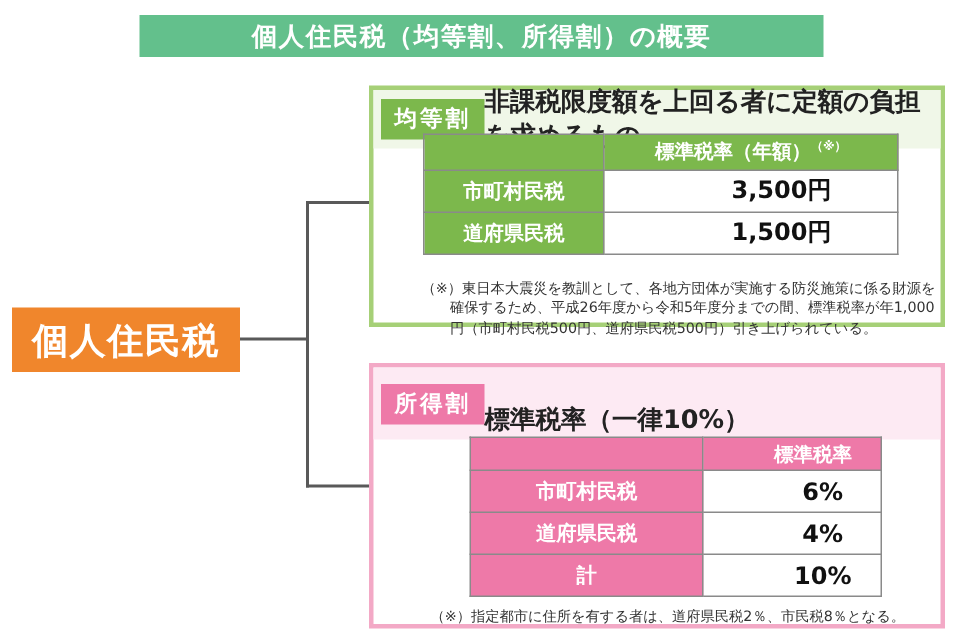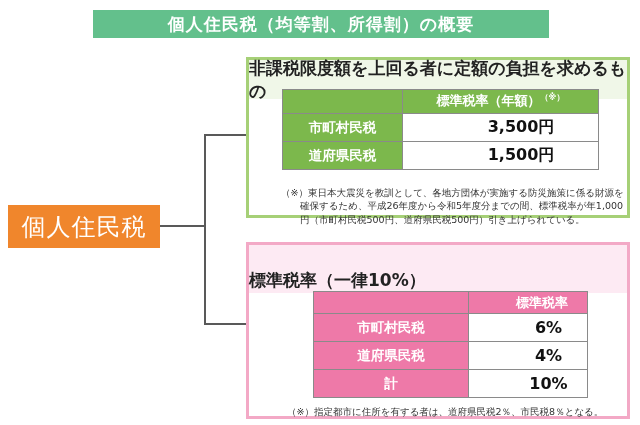--- a/index.html
+++ b/index.html
@@ -43,21 +43,21 @@
   .panel.pink  .val-cell { width:119px; }
 
   .hdr-note { font-size:8px; vertical-align:super; }
 
   .footnote { position:absolute; color:#333; font-size:9.5px; line-height:1.4;
     padding-left:2em; text-indent:-2em; }
   .panel.green .footnote { left:32px; top:126px; width:350px; }
   .panel.pink  .footnote { left:38px; top:160px; width:340px; }
 
   .root-node { position:absolute; left:8px; top:205px; width:152px; height:43px;
-    background:#f0862c; color:#ffffff; font-weight:normal; font-size:24px;
+    background:#f0862c; color:#ffffff; font-weight:bold; font-size:24px;
     display:flex; align-items:center; justify-content:center; letter-spacing:1px; }
 
   .conn { position:absolute; background:#595959; }
   .conn.h { height:2px; }
   .conn.v { width:2px; }
 </style>
 </head>
 <body>
 
 <div class="stage">
@@ -66,20 +66,21 @@
 
   <div class="conn h" style="left:160px; top:225px; width:45px;"></div>
   <div class="conn v" style="left:204px; top:134px; height:191px;"></div>
   <div class="conn h" style="left:204px; top:134px; width:42px;"></div>
   <div class="conn h" style="left:204px; top:323px; width:42px;"></div>
 
   <div class="root-node">個人住民税</div>
 
   <div class="panel green">
     <div class="panel-header">
+      <span class="tag green">均等割</span>
       <span class="panel-desc">非課税限度額を上回る者に定額の負担を求めるもの</span>
     </div>
     <table class="rate">
       <tbody>
           <tr>
         <td class="hdr-cell"></td>
         <td class="hdr-cell">
           <span>標準税率（年額）</span><span class="hdr-note">（※）</span>
         </td>
       </tr>
@@ -91,20 +92,21 @@
         <td class="name-cell">道府県民税</td>
         <td class="val-cell">1,500円</td>
       </tr>
     </tbody>
       </table>
     <div class="footnote">（※）東日本大震災を教訓として、各地方団体が実施する防災施策に係る財源を確保するため、平成26年度から令和5年度分までの間、標準税率が年1,000円（市町村民税500円、道府県民税500円）引き上げられている。</div>
   </div>
 
   <div class="panel pink">
     <div class="panel-header">
+      <span class="tag pink">所得割</span>
       <span class="panel-desc">
         <br>
         <span>標準税率（一律10%）</span>
       </span>
     </div>
     <table class="rate">
       <tbody>
           <tr>
         <td class="hdr-cell"></td>
         <td class="hdr-cell">標準税率</td>

